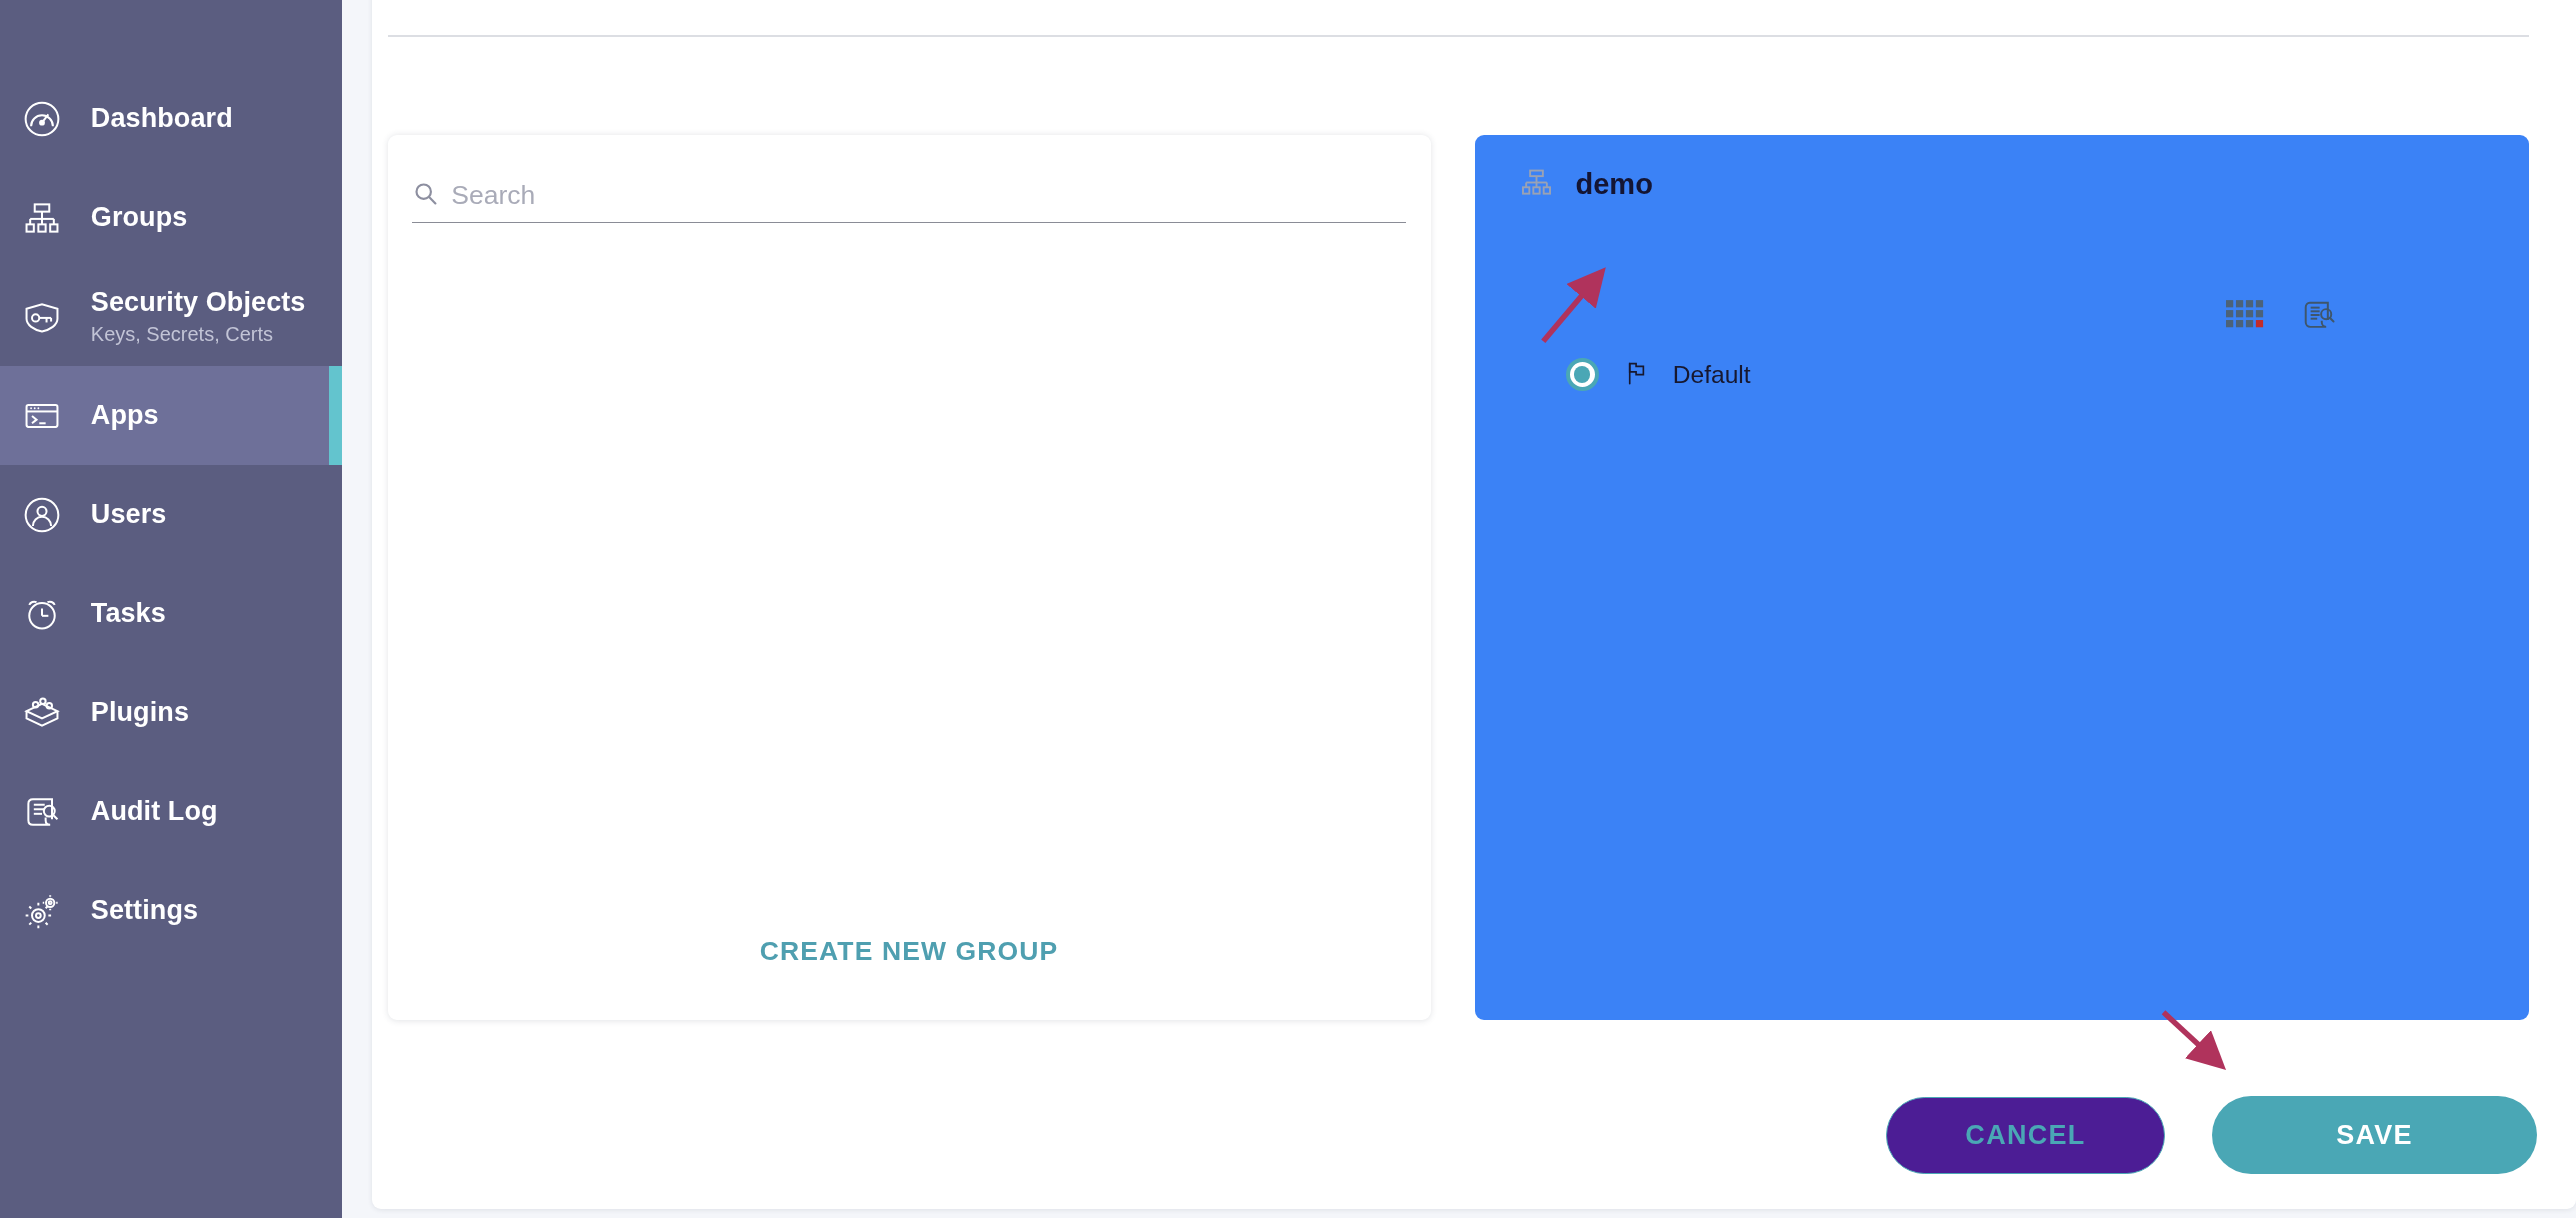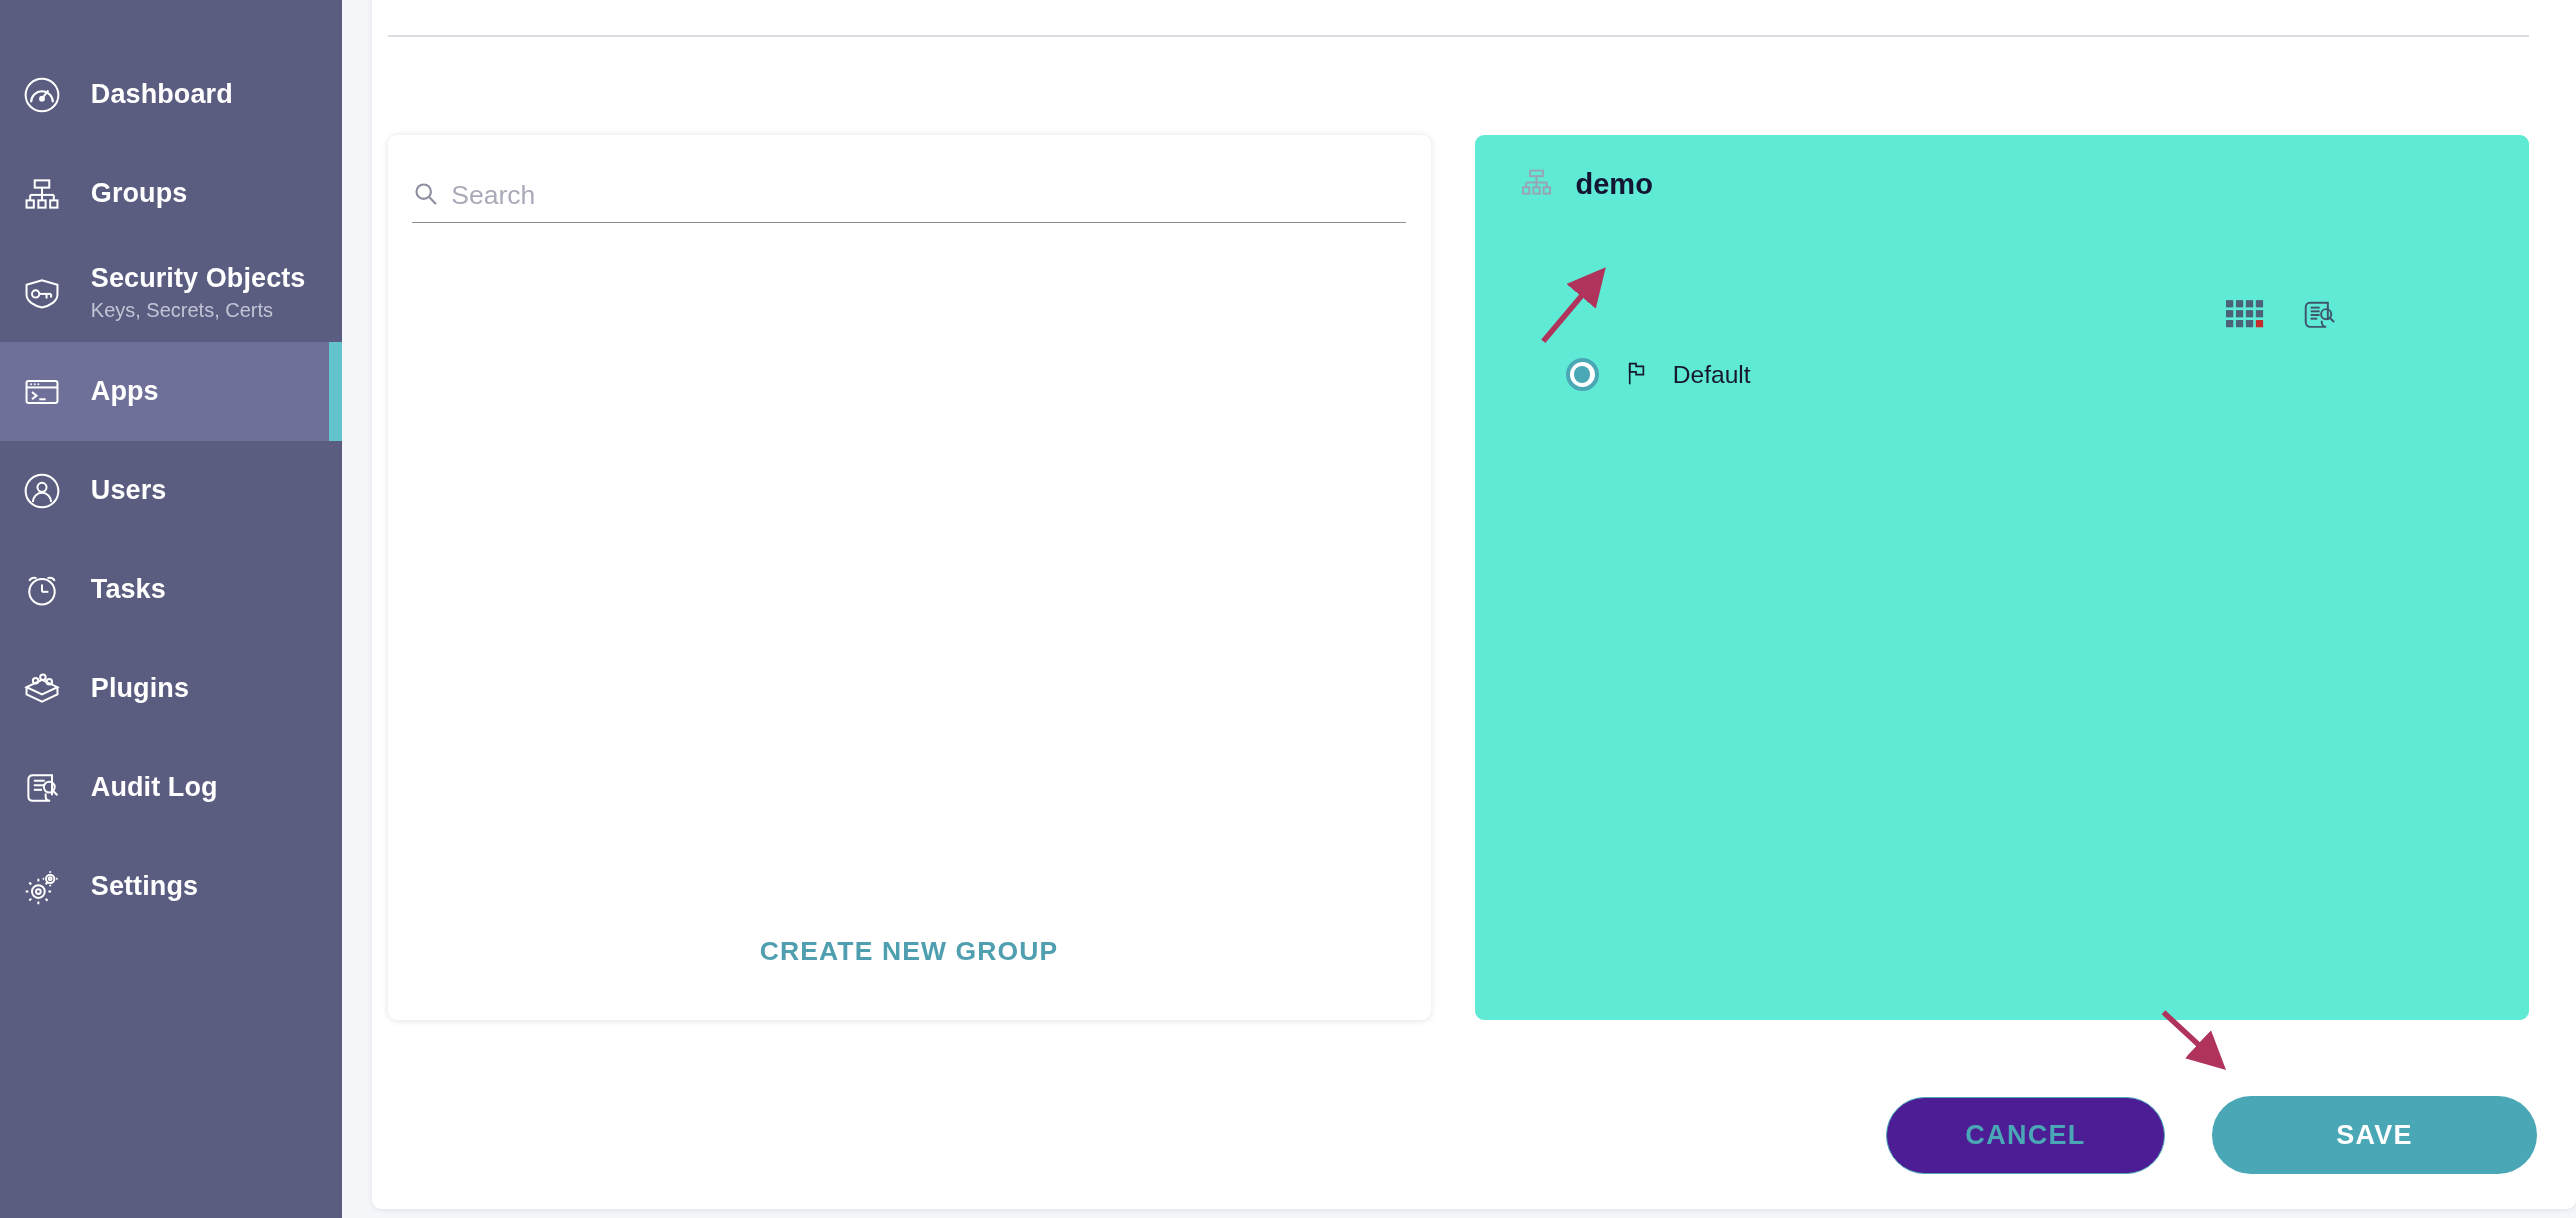--- a/index.html
+++ b/index.html
@@ -22,21 +22,21 @@
     display: flex;
     background: #f4f6fa;
   }
 
   
   #sidebar {
     width: 342px;
     flex: 0 0 342px;
     background: #5b5d80;
     position: relative;
-    padding-top: 45px;
+    padding-top: 69px;
     box-sizing: border-box;
   }
   .nav-item {
     position: relative;
     display: flex;
     align-items: center;
     height: 99px;
     padding-left: 7.3px;
     box-sizing: border-box;
     cursor: pointer;
@@ -184,21 +184,21 @@
     font-size: 26.5px;
     font-weight: 700;
     letter-spacing: 1.1px;
     cursor: pointer;
   }
 
   .panel-gap { flex: 0 0 44px; }
 
   #assigned-panel {
     flex: 1 1 auto;
-    background: #5eead4;
+    background: #3b82f6;
     border-radius: 9px;
     position: relative;
   }
   .group-head {
     position: absolute;
     left: 44px;
     top: 30px;
     display: flex;
     align-items: center;
     gap: 22px;

